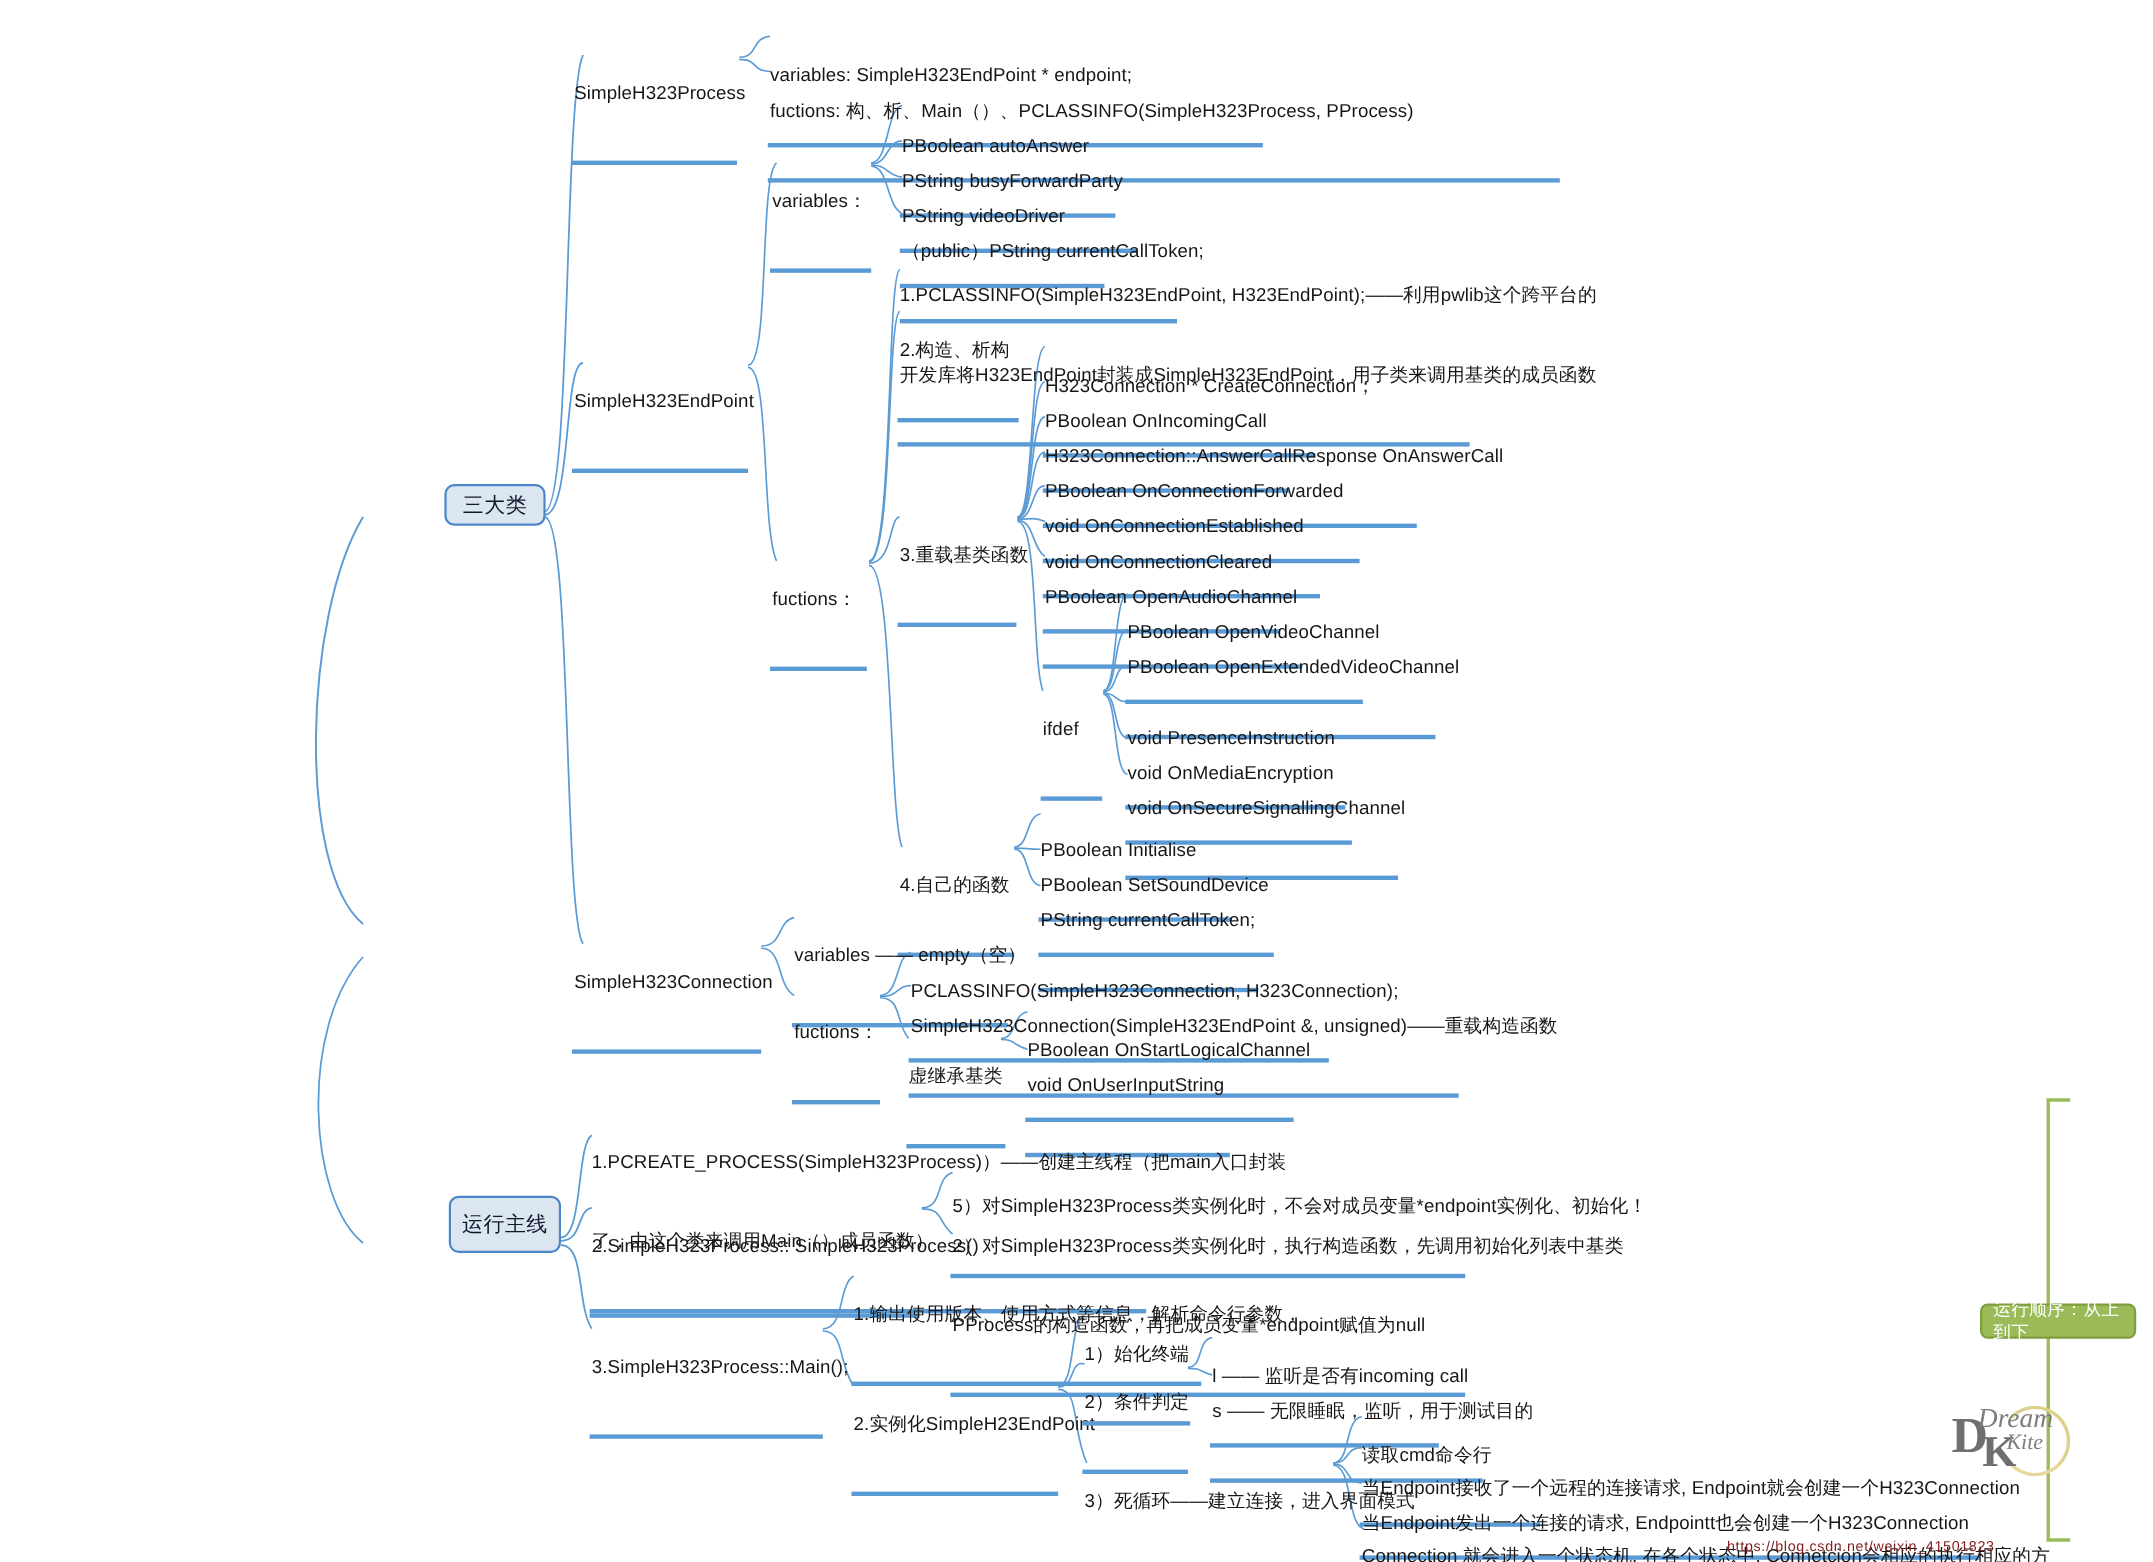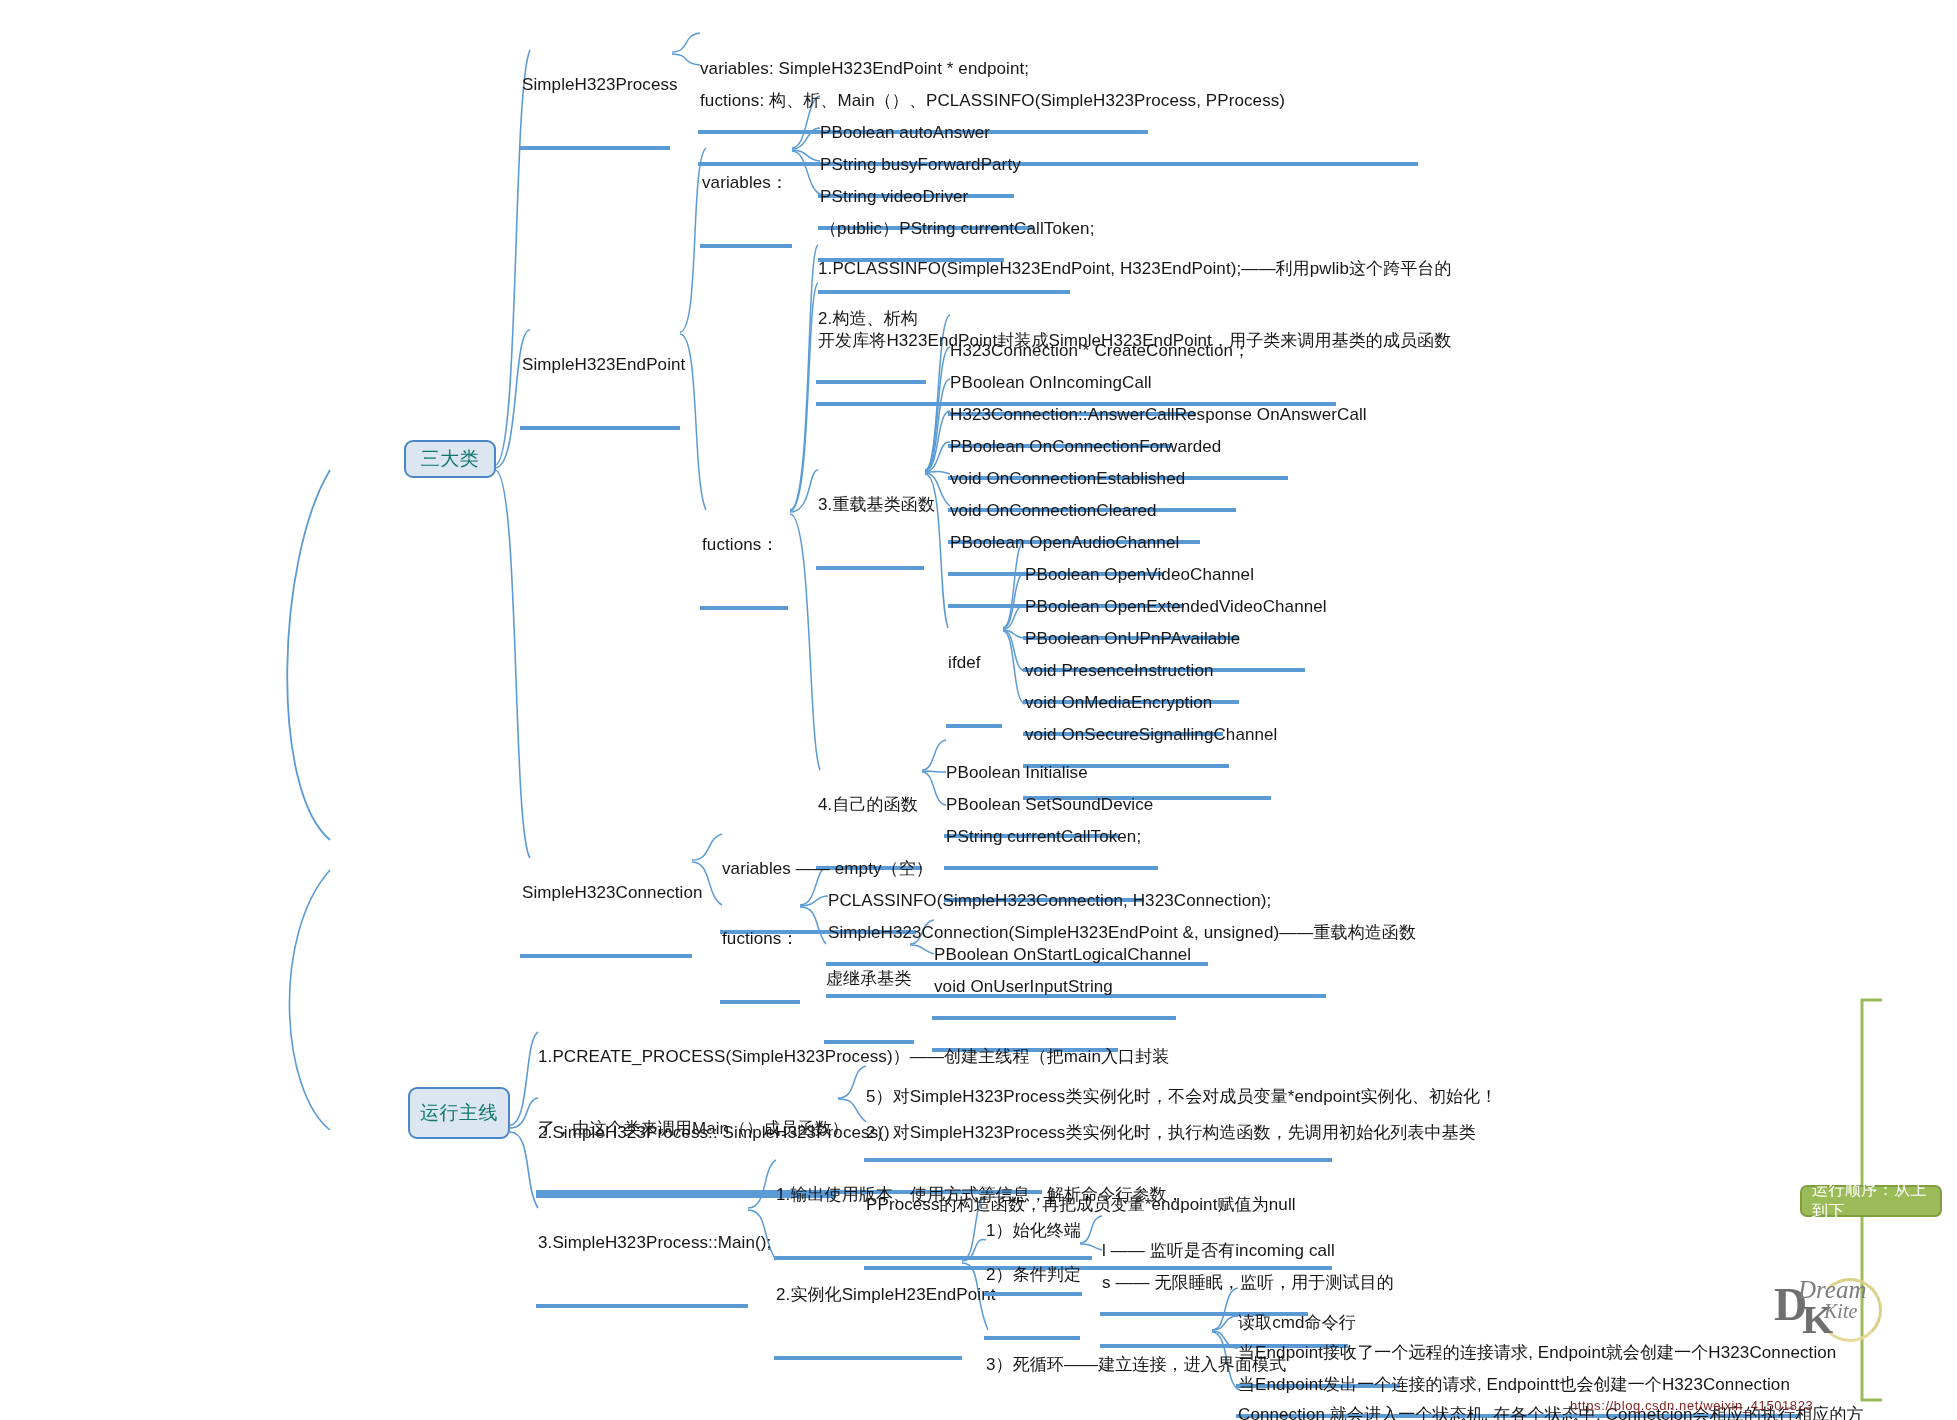--- a/index.html
+++ b/index.html
@@ -37,21 +37,21 @@
     letter-spacing:0.5px;
   }
 
   
   .pill{
     position:absolute;
     box-sizing:border-box;
     background:#dce6f1;
     border:2px solid #4a86c8;
     border-radius:9px;
-    color:#0f766e;
+    color:#0f172a;
     font-size:19px;
     display:flex;align-items:center;justify-content:center;
     letter-spacing:0.5px;
   }
 
   
   .green-note{
     position:absolute;
     box-sizing:border-box;
     background:#9bbb59;
@@ -298,23 +298,20 @@
 
   <div class="node ul" style="left:946px;top:606px;width:56px;">
     <span class="txt">ifdef</span>
   </div>
   <div class="node ul" style="left:1023px;top:518px;width:216px;">
     <span class="txt">PBoolean OpenVideoChannel</span>
   </div>
   <div class="node ul" style="left:1023px;top:550px;width:282px;">
     <span class="txt">PBoolean OpenExtendedVideoChannel</span>
   </div>
-  <div class="node ul" style="left:1023px;top:582px;width:216px;">
-    <span class="txt">PBoolean OnUPnPAvailable</span>
-  </div>
   <div class="node ul" style="left:1023px;top:614px;width:200px;">
     <span class="txt">void PresenceInstruction</span>
   </div>
   <div class="node ul" style="left:1023px;top:646px;width:206px;">
     <span class="txt">void OnMediaEncryption</span>
   </div>
   <div class="node ul" style="left:1023px;top:678px;width:248px;">
     <span class="txt">void OnSecureSignallingChannel</span>
   </div>
 

